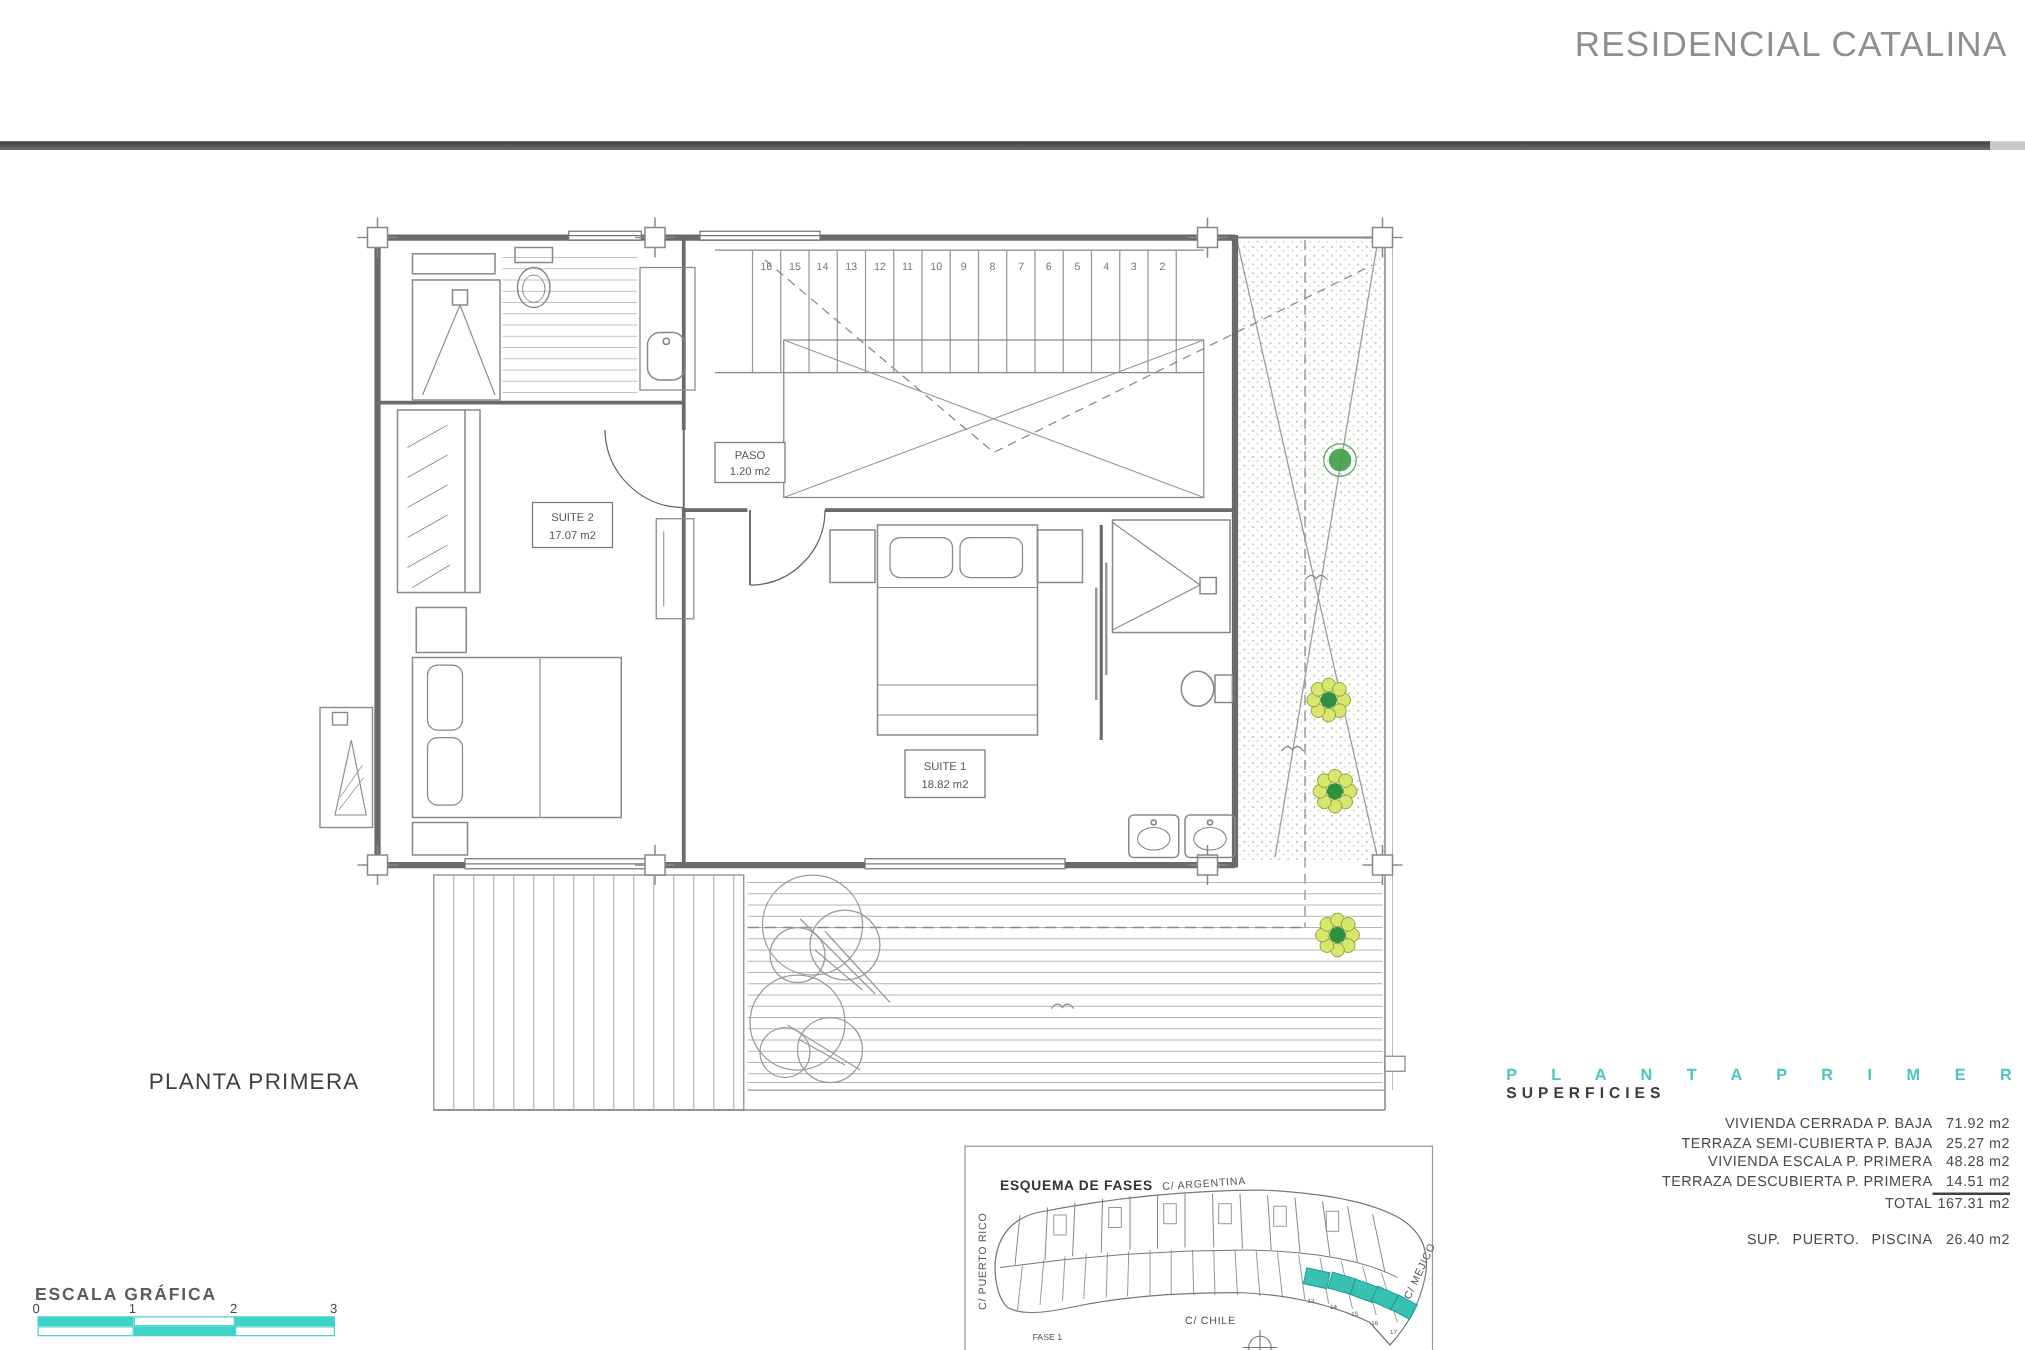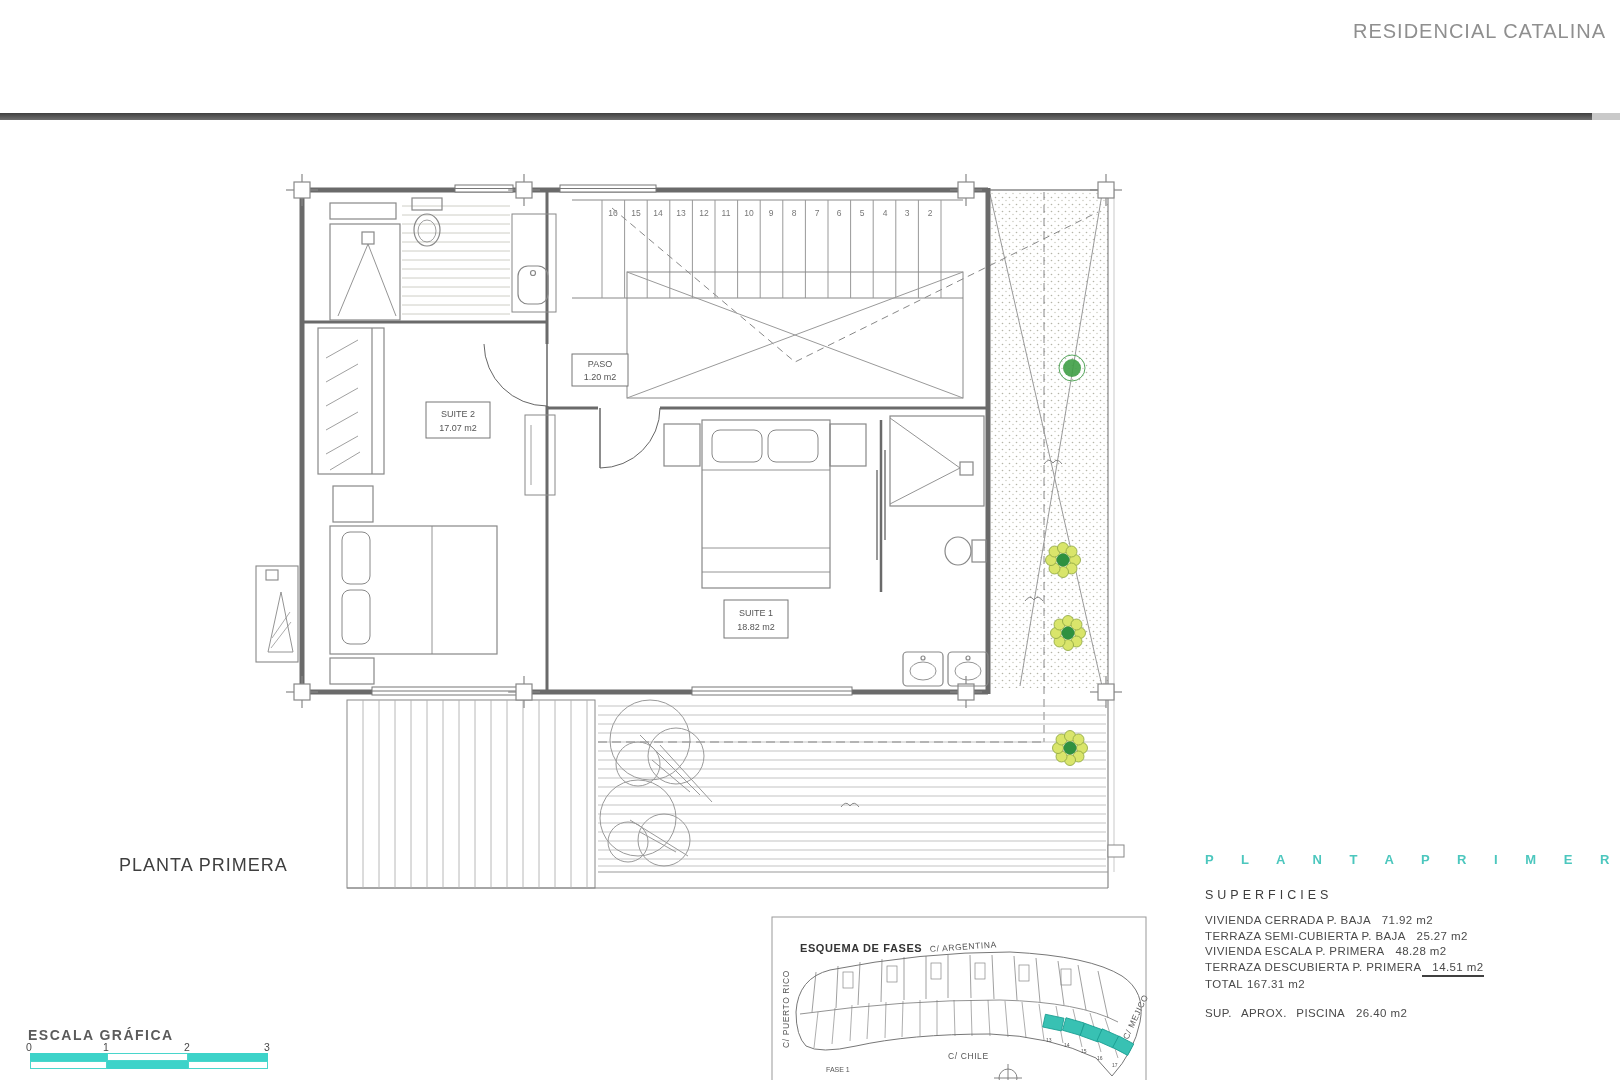--- a/index.html
+++ b/index.html
@@ -1,41 +1,41 @@
 <!DOCTYPE html>
 <html><head>
 <meta charset="utf-8">
 <style>
   html,body{margin:0;padding:0;background:#e8e8e8;}
   #page{position:relative;width:1620px;height:1080px;background:#ffffff;overflow:hidden;
         font-family:"Liberation Sans", sans-serif;color:#444;}
   
-  .header-title{position:absolute;top:20px;right:14px;font-size:20px;letter-spacing:1px;
+  .header-title{position:absolute;top:20px;right:14px;font-size:28px;letter-spacing:1px;
         color:#8f8f8f;font-weight:400;}
   .divider-bar{position:absolute;top:113px;left:0;width:1592px;height:7px;
         background:linear-gradient(180deg,#3f3f3f,#6f6f6f);}
   .divider-tail{position:absolute;top:113px;left:1592px;width:28px;height:7px;background:#c9c9c9;}
   
   .plan-label{position:absolute;left:119px;top:855px;font-size:18px;color:#3f3f3f;
         font-weight:500;letter-spacing:1px;}
   
   .scale-label{position:absolute;left:28px;top:1027px;font-size:14px;font-weight:700;
         color:#5b5b5b;letter-spacing:1.5px;}
   .scale-tick{position:absolute;top:1041px;font-size:10.5px;color:#4a4a4a;}
   .scale-bar{position:absolute;left:30px;top:1053px;width:238px;height:16px;}
   .scale-bar .seg{position:absolute;height:8px;box-sizing:border-box;}
   .seg.fill{background:#3dd3c9;}
   .seg.empty{border:1px solid #49d6cc;background:#fff;}
   
   .info{position:absolute;left:1205px;top:843px;width:403px;}
   .info .parcels-title{font-size:23px;color:#3c3c3c;font-weight:600;letter-spacing:.5px;}
   .info .floor-teal{margin-top:9px;font-size:13px;font-weight:700;color:#4cc7be;letter-spacing:12px;white-space:nowrap;}
-  .info .superficies{margin-top:21px;font-size:12.5px;font-weight:400;color:#3c3c3c;letter-spacing:4px;}
+  .info .superficies{margin-top:0;font-size:12.5px;font-weight:700;color:#3c3c3c;letter-spacing:4px;}
   .info .rows{margin-top:11px;}
-  .info .row{display:flex;justify-content:flex-start;font-size:11.5px;color:#4a4a4a;
+  .info .row{display:flex;justify-content:flex-end;font-size:11.5px;color:#4a4a4a;
         line-height:15.5px;letter-spacing:.4px;}
   .info .row .val{min-width:62px;text-align:right;}
   .info .row .val.sumline{border-bottom:2px solid #404040;}
   .info .pool{margin-top:13px;}
   .info .pool .lbl{word-spacing:6px;}
   
   svg{position:absolute;left:0;top:0;}
   svg text{font-family:"Liberation Sans", sans-serif;}
   .t-room{font-size:9px;fill:#555;}
   .t-stair{font-size:8.5px;fill:#777;text-anchor:middle;}
@@ -537,19 +537,19 @@
       </div>
       <div class="row">
         <span class="lbl">TERRAZA DESCUBIERTA P. PRIMERA</span>
         <span class="val sumline">14.51 m2</span>
       </div>
       <div class="row">
         <span class="lbl">TOTAL</span>
         <span class="val">167.31 m2</span>
       </div>
       <div class="row pool">
-        <span class="lbl">SUP. APROX. PISCINA</span>
+        <span class="lbl">SUP. PUERTO. PISCINA</span>
         <span class="val">26.40 m2</span>
       </div>
     </div>
   </div>
 
 </div>
 
 </body></html>

